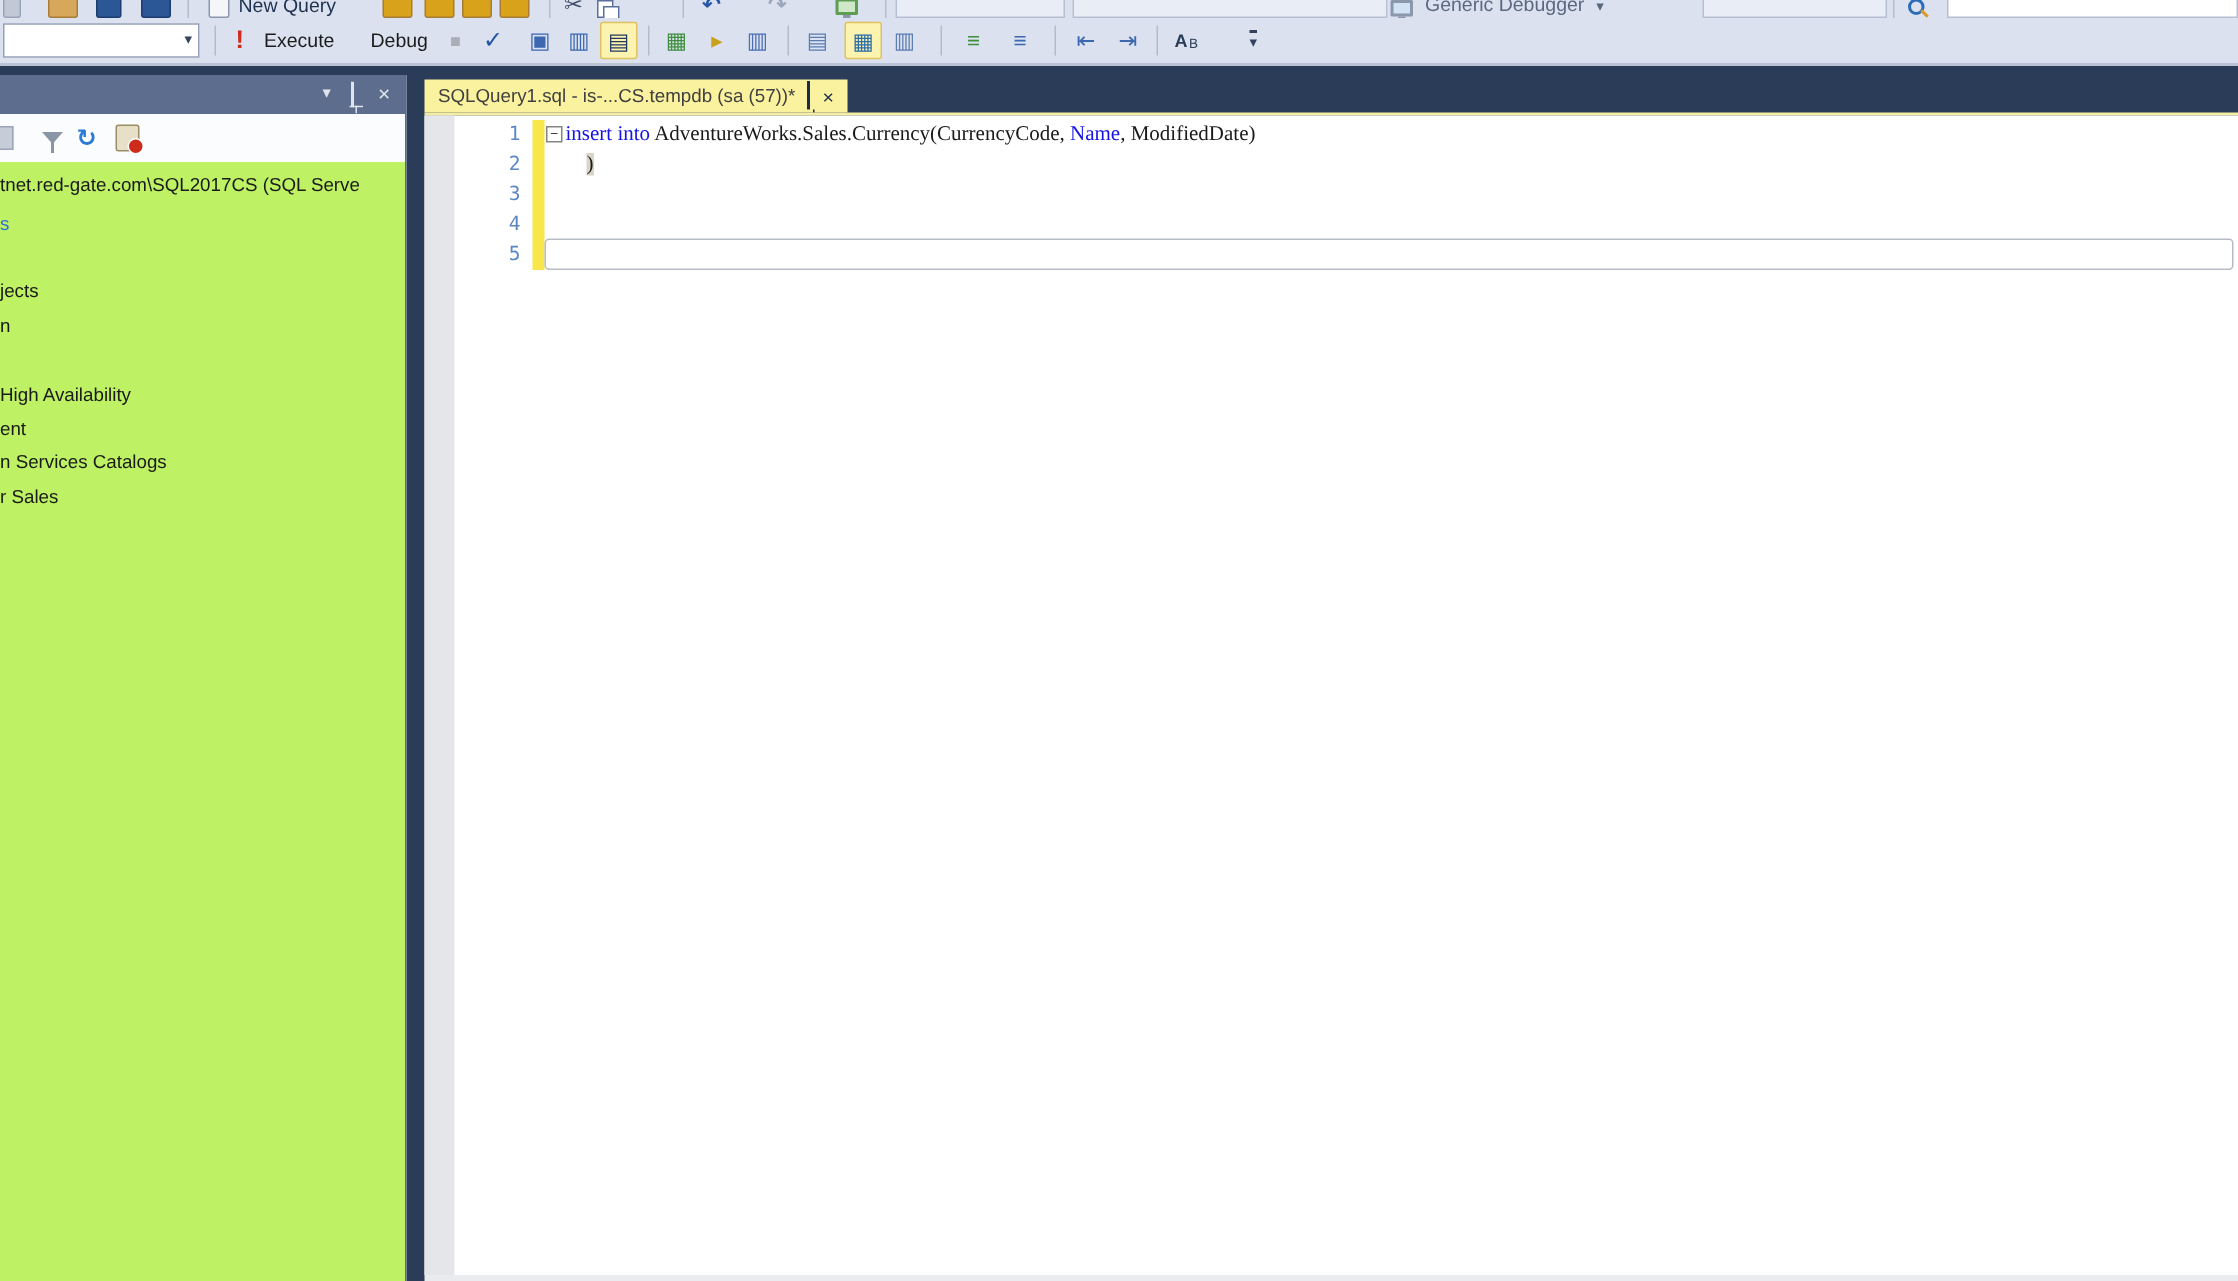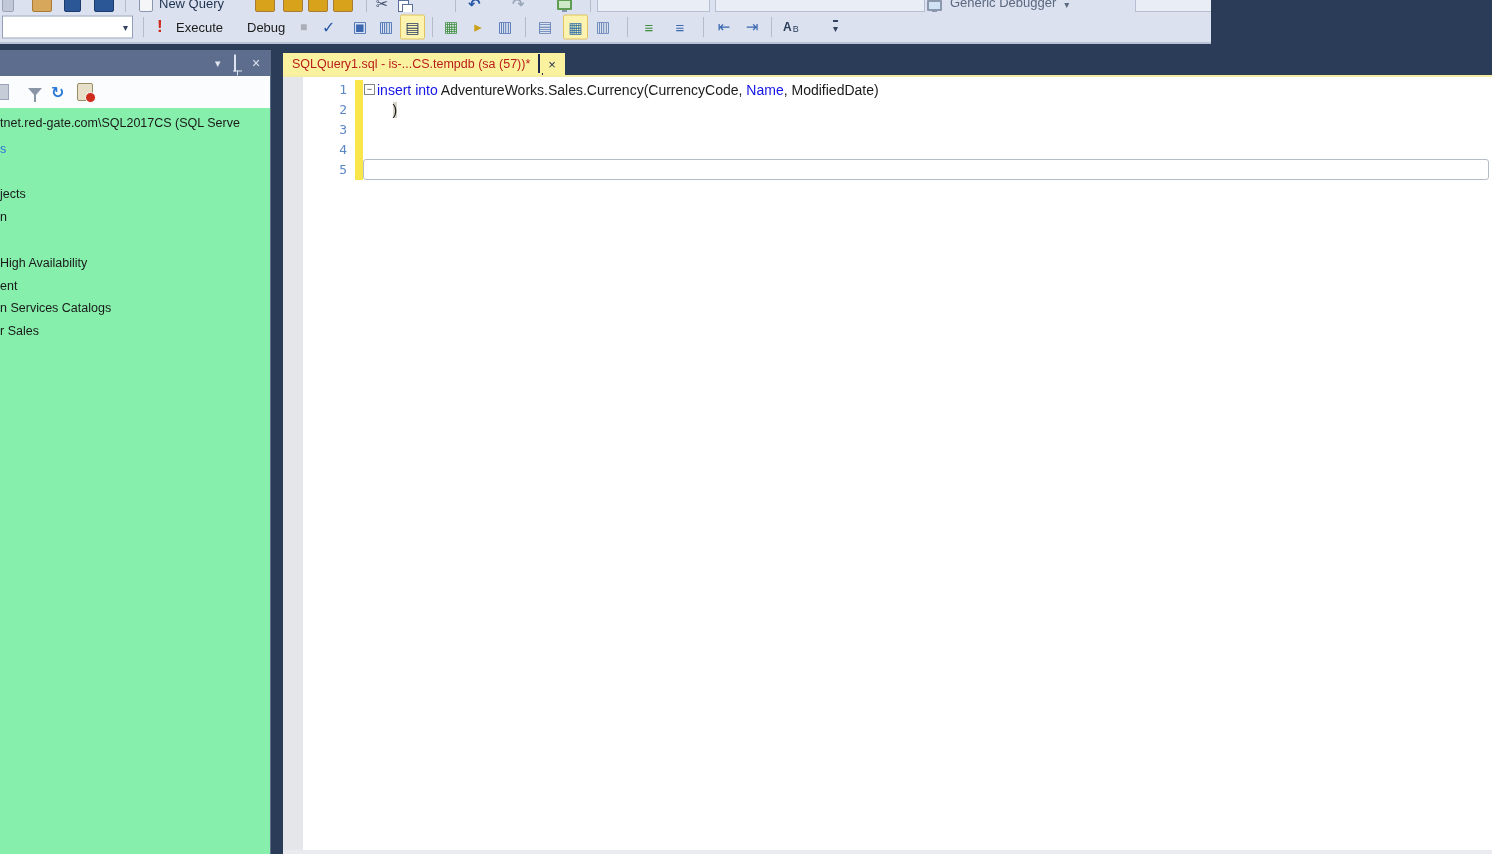--- a/index.html
+++ b/index.html
@@ -1,20 +1,20 @@
 <!DOCTYPE html>
 <html style="--keyword: #1414e6; --string: #e2473f; --comment: #2f9440; --function: #d13cd1; --brace-bg: #d9d5c8; --line-number: #5b87c5; --change-bar: #f8e64a; --tab-bg: #fbf2a0; --toolbar-bg: #dbe1ee; --window-chrome: #2b3c59; --panel-header-bg: #5d6d8e; --highlight-button-bg: #fdf3b1;"><head>
 <meta charset="utf-8">
 <style>
   * { margin:0; padding:0; box-sizing:border-box; }
   html,body { width:1492px; height:854px; overflow:hidden; }
   body { background:#2b3c59; font-family:"Liberation Sans","DejaVu Sans",sans-serif; position:relative; }
 
   
-  .toolbar { position:absolute; left:0; width:1211px; background:#dbe1ee; }
+  .toolbar { position:absolute; left:0; width:1492px; background:#dbe1ee; }
   #toolbar-row1 { top:0; height:12px; overflow:hidden; }
   #toolbar-row2 { top:12px; height:32px; border-bottom:2px solid #bac3d5; }
   .r1i { position:absolute; bottom:0; }
   .r2i { position:absolute; top:50%; transform:translateY(-50%); display:flex; align-items:center; justify-content:center; }
   .vsep1 { width:1px; height:22px; background:#b3bccd; }
   .vsep2 { width:1px; height:20px; background:#b3bccd; position:absolute; top:50%; transform:translateY(-50%); }
   .blob { border-radius:2px; }
   .combo-sliver { height:20px; background:#e9edf5; border:1px solid #b6bfd2; }
   .tb-label { font-size:13px; color:#1e3250; line-height:16px; white-space:nowrap; }
   .glyph { font-size:15px; line-height:16px; }
@@ -35,44 +35,44 @@
   .oe-hicon { position:absolute; top:50%; transform:translateY(-50%); color:#dfe4ee; font-size:13px; line-height:13px; }
   .pinicon { width:7px; height:8px; border:1px solid #dfe4ee; background:transparent; position:relative; }
   .pinicon:after { content:""; position:absolute; left:2px; bottom:-5px; width:1px; height:5px; background:#dfe4ee; }
   .pinicon:before { content:""; position:absolute; left:-2px; bottom:-1px; width:9px; height:1px; background:#dfe4ee; }
   #oe-toolbar { position:absolute; left:0; top:26px; right:0; height:32px; background:#fbfcfe; }
   .oe-tbi { position:absolute; top:50%; transform:translateY(-50%); }
   .funnel { width:0; height:0; border-left:7px solid transparent; border-right:7px solid transparent; border-top:8px solid #8a95a5; position:relative; }
   .funnel:after { content:""; position:absolute; left:-1px; top:-2px; width:2px; height:8px; background:#8a95a5; }
   .scripticon { width:16px; height:18px; background:#e8dfc8; border:1px solid #9a8c64; border-radius:2px; position:relative; }
   .scripticon:after { content:""; position:absolute; right:-4px; bottom:-3px; width:9px; height:9px; border-radius:50%; background:#cf2b1d; border:1px solid #fff; }
-  #object-explorer-tree { position:absolute; left:0; top:58px; right:0; bottom:0; background:#86efac; overflow:hidden; }
+  #object-explorer-tree { position:absolute; left:0; top:58px; right:0; bottom:0; background:#bef264; overflow:hidden; }
   .tree-server { position:absolute; left:0; right:0; top:4px; height:22px; font-size:12.5px; color:#1a1a1a; line-height:22px; white-space:nowrap; overflow:hidden; }
   .tree-frag { position:absolute; left:0; height:20px; font-size:12.5px; color:#1a1a1a; line-height:20px; white-space:nowrap; }
   .tree-frag.hi { color:#2e6fd6; }
 
   
   #editor-panel { position:absolute; left:283px; top:46px; right:0; bottom:0; background:#2b3c59; }
   #tab-strip { position:absolute; left:0; top:0; right:0; height:31px; }
   #doc-tab { position:absolute; left:0; top:7px; height:22px; background:var(--tab-bg,#fbf2a0); display:flex; align-items:center; padding:0 9px; gap:8px; }
-  #doc-tab .tab-title { font-size:12.5px; color:#b91c1c; white-space:nowrap; }
+  #doc-tab .tab-title { font-size:12.5px; color:#404040; white-space:nowrap; }
   .tabpin { width:8px; height:7px; border:1px solid #1c2b4d; position:relative; }
   .tabpin:after { content:""; position:absolute; left:3px; bottom:-5px; width:1px; height:4px; background:#1c2b4d; }
   #doc-tab .tab-close { font-size:13px; color:#1c2b4d; line-height:13px; }
   #tab-underline { position:absolute; left:0; top:29px; right:0; height:2px; background:#f5eda1; }
   #editor-content { position:absolute; left:0; top:31px; right:0; bottom:4px; background:#fff; }
   #editor-bottom-strip { position:absolute; left:0; bottom:0; right:0; height:4px; background:#e9ebef; }
   #indicator-margin { position:absolute; left:0; top:0; width:20px; height:100%; background:#e5e6e9; }
   #change-bar { position:absolute; left:72px; top:3px; width:8px; height:100px; background:var(--change-bar,#f8e64a); }
   #line-number-column { position:absolute; left:20px; top:3px; width:49px; }
   .ln { height:20px; line-height:20px; text-align:right; padding-right:5px; color:var(--line-number,#5b87c5); font-family:"DejaVu Sans Mono",monospace; font-size:13px; }
   #code-lines { position:absolute; left:0; top:3px; right:0; }
   .code-line { height:20px; position:relative; }
   .fold { position:absolute; left:81px; top:4px; width:11px; height:11px; border:1px solid #848484; background:#fff; font-size:9px; line-height:9px; text-align:center; color:#333; }
-  .segs { position:absolute; left:94px; top:0; height:20px; line-height:20px; white-space:pre; font-family:Liberation Sans, sans-serif; font-size:14px; color:#1a1a1a; }
+  .segs { position:absolute; left:94px; top:0; height:20px; line-height:20px; white-space:pre; font-family:Liberation Serif, serif; font-size:14px; color:#1a1a1a; }
   .c-kw { color:var(--keyword,#1414e6); }
   .c-st { color:var(--string,#e2473f); }
   .c-cm { color:var(--comment,#2f9440); }
   .c-fn { color:var(--function,#d13cd1); }
   .c-pl { color:#1a1a1a; }
   .c-br { background:var(--brace-bg,#d9d5c8); }
   #current-line-box { position:absolute; left:80px; right:3px; top:82px; height:21px; border:1px solid #b6bcc6; border-radius:3px; }
 </style>
 </head>
 <body>

